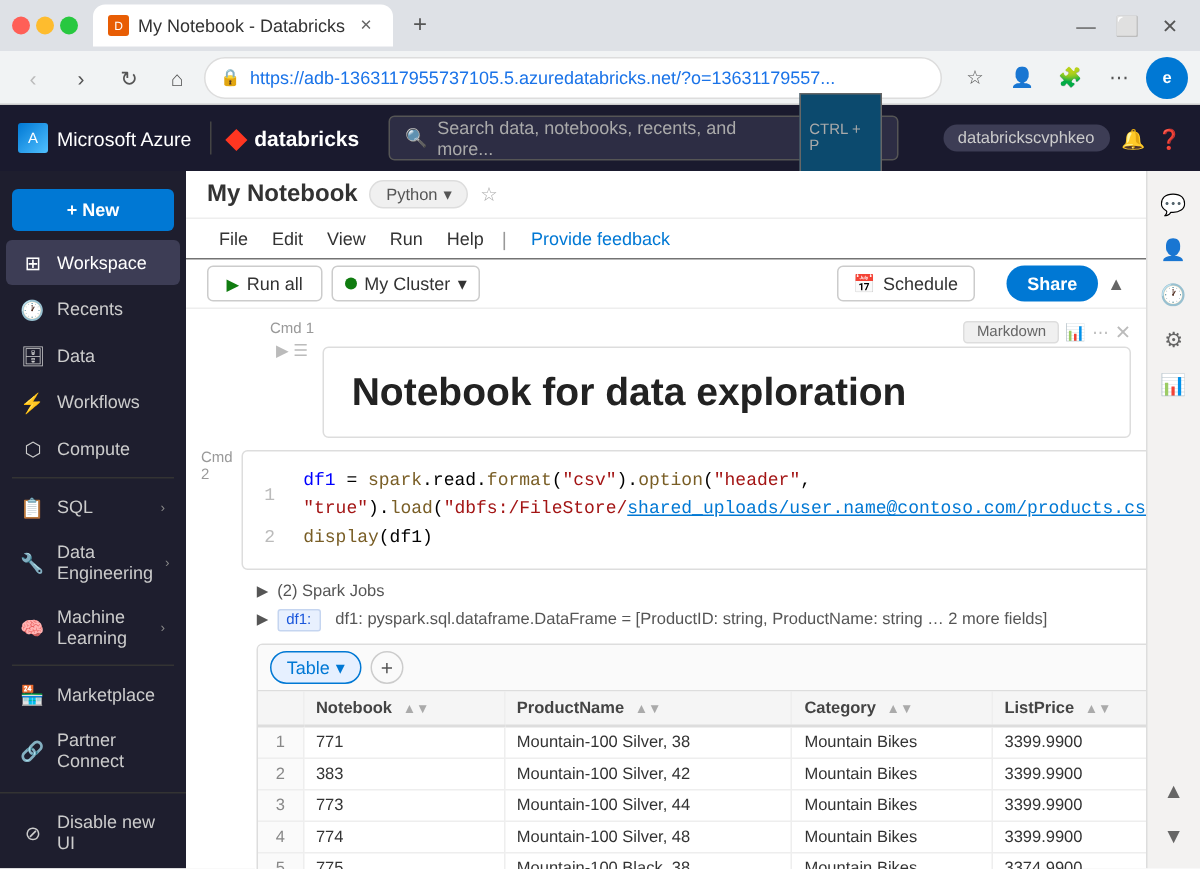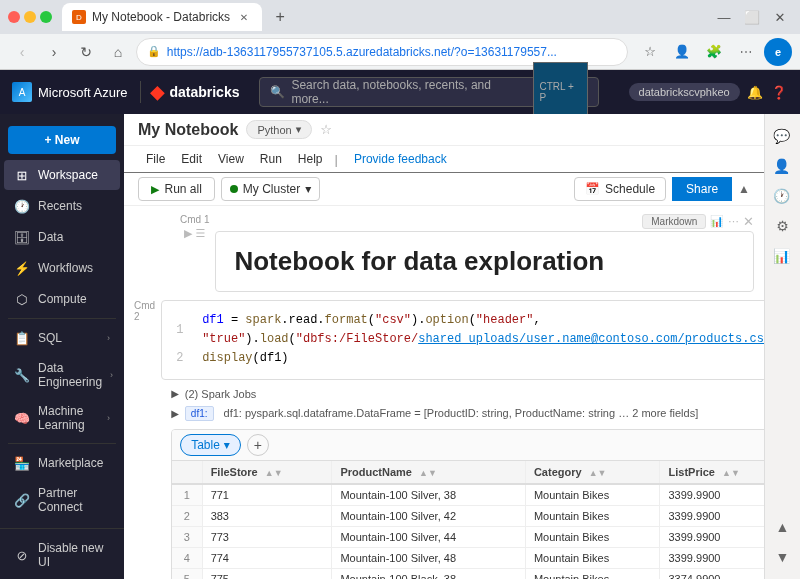--- a/index.html
+++ b/index.html
@@ -57,21 +57,21 @@
     .star-icon { color: #aaa; cursor: pointer; font-size: 13px; }
     .notebook-menu { display: flex; align-items: center; gap: 0; padding: 2px 14px; border-bottom: 1px solid #737373; }
     .menu-item { padding: 4px 8px; font-size: 12px; color: #333; cursor: pointer; }
     .menu-feedback { color: #0078d4; margin-left: 8px; }
     .toolbar { display: flex; align-items: center; gap: 6px; padding: 4px 14px; border-bottom: 1px solid #eee; flex-shrink: 0; }
     .run-all-btn { background: transparent; border: 1px solid #ccc; border-radius: 4px; padding: 4px 12px; font-size: 12px; cursor: pointer; display: flex; align-items: center; gap: 5px; color: #333; }
     .run-icon { color: #107c10; font-size: 11px; }
     .cluster-selector { display: flex; align-items: center; gap: 5px; border: 1px solid #ccc; border-radius: 4px; padding: 4px 8px; font-size: 12px; cursor: pointer; color: #333; }
     .cluster-dot { width: 8px; height: 8px; background: #107c10; border-radius: 50%; }
     .schedule-btn { background: transparent; border: 1px solid #ccc; border-radius: 4px; padding: 4px 10px; font-size: 12px; cursor: pointer; display: flex; align-items: center; gap: 5px; color: #333; }
-    .share-btn { background: #0078d4; color: white; border: none; border-radius: 0; padding: 5px 14px; font-size: 12px; cursor: pointer; font-weight: 400; }
+    .share-btn { background: #0078d4; color: white; border: none; border-radius: 12px; padding: 5px 14px; font-size: 12px; cursor: pointer; font-weight: 700; margin-left: 15px; }
     .toolbar-right { margin-left: auto; display: flex; align-items: center; gap: 6px; }
     .collapse-btn { color: #666; cursor: pointer; font-size: 12px; }
 
     
     .cells-area { flex: 1; overflow-y: auto; padding: 6px 0; }
     .cell-cmd { display: flex; align-items: flex-start; padding: 2px 10px; }
     .cell-content { flex: 1; }
     .cell-markdown { border: 1px solid #ddd; border-radius: 4px; padding: 14px 18px; margin-bottom: 4px; }
     .cell-markdown h1 { font-size: 26px; font-weight: 700; color: #222; }
     .cell-code { border: 1px solid #ddd; border-radius: 4px; padding: 10px 14px; margin-bottom: 4px; font-family: 'Consolas', 'Courier New', monospace; font-size: 12px; background: #fff; position: relative; }
@@ -335,21 +335,21 @@
                   <span>Table</span>
                   <span>▾</span>
                 </div>
                 <div class="table-add-btn">+</div>
               </div>
               <table class="data-table">
                 <thead>
                   <tr>
                     <th></th>
                     <th>
-                      <span>FileStore</span>
+                      <span>Notebook</span>
                       <span class="sort-icon">▲▼</span>
                     </th>
                     <th>
                       <span>ProductName</span>
                       <span class="sort-icon">▲▼</span>
                     </th>
                     <th>
                       <span>Category</span>
                       <span class="sort-icon">▲▼</span>
                     </th>

